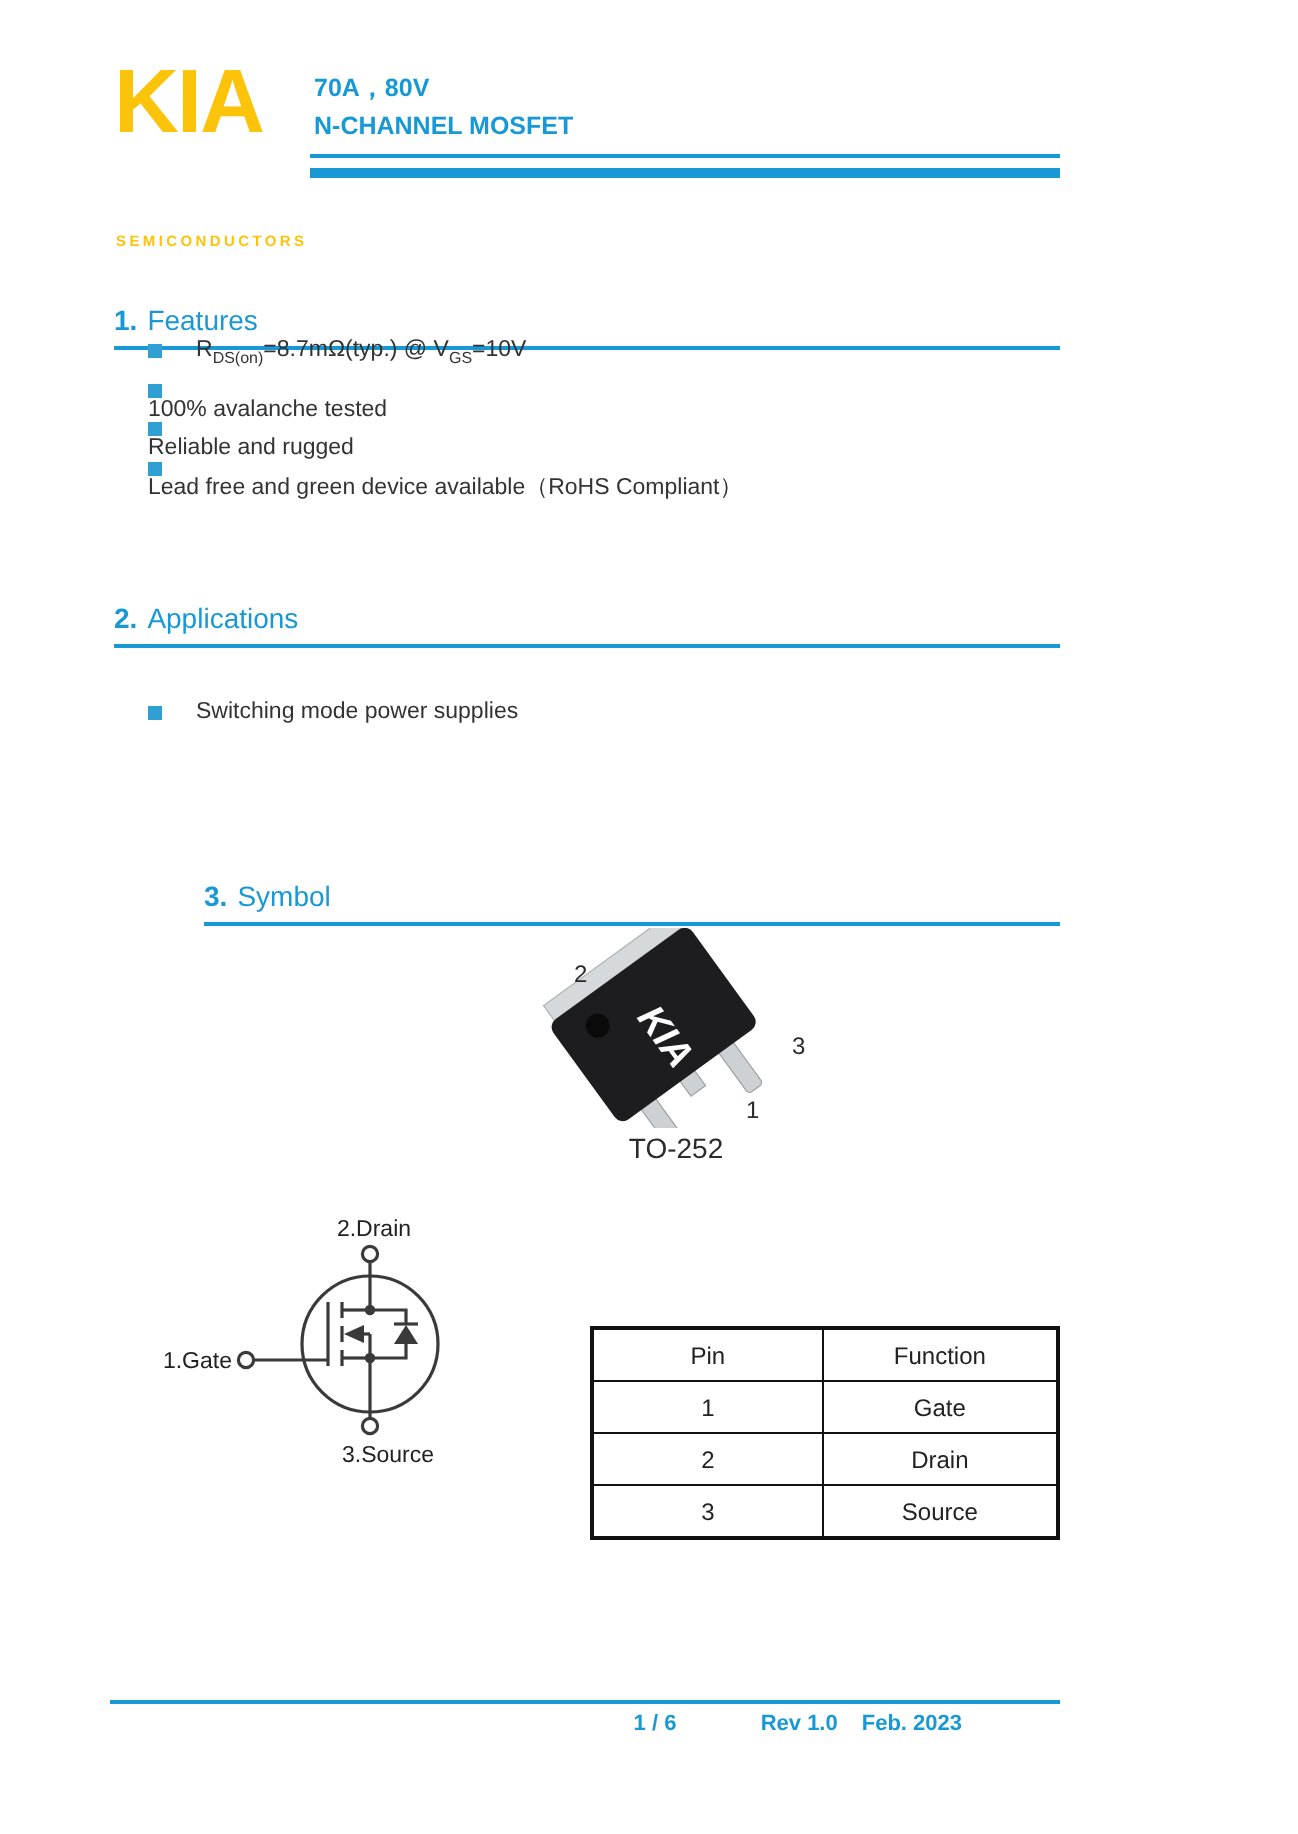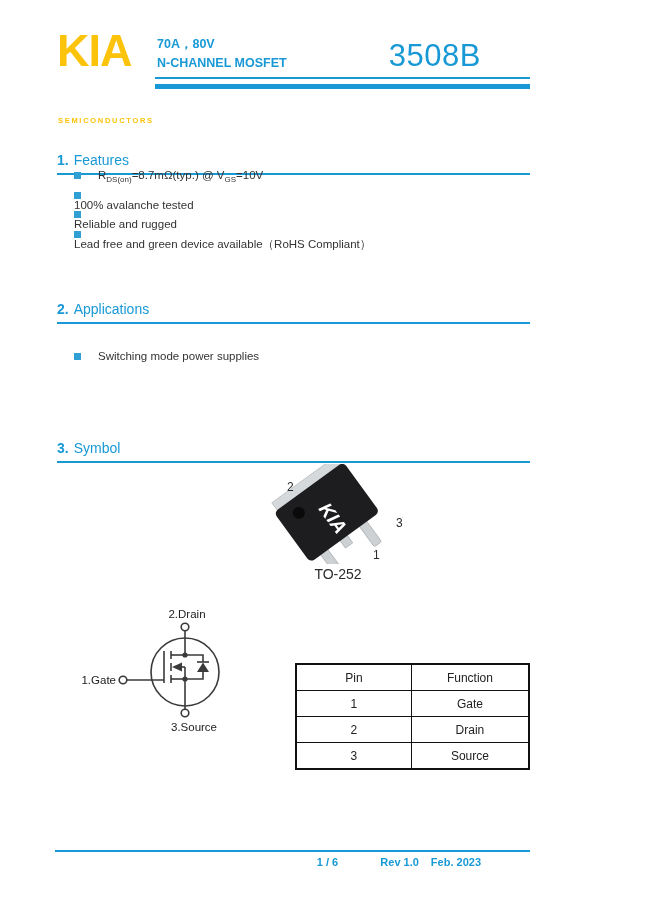--- a/index.html
+++ b/index.html
@@ -29,21 +29,21 @@
   
   .section-heading {
     position:absolute; left:57px; width:543px;
     color:#1899d6; font-size:14px; padding-bottom:5px;
     border-bottom:2px solid #1899d6;
   }
   .section-heading .sec-num { font-weight:bold; }
   .section-heading .sec-title { margin-left:5px; }
   #features-heading     { top:128px;margin-top:24px; }
   #applications-heading { top:301px; }
-  #symbol-heading       { top:440px; }
+  #symbol-heading       { top:440px;margin-left:45px; }
   
   .bullet-list { position:absolute; left:62px; margin:12px; padding:0; list-style:none; }
   #features-list     { top:157px; }
   #applications-list { top:338px; }
   .bullet-list li { display:flex; align-items:flex-start; margin-bottom:8px; height:12px; padding-bottom:0; }
   .bullet-list li + li { margin-top:0;flex-direction:column; }
   .bullet-sq {
     flex:0 0 auto; width:7px; height:7px; background:#2f9fd4; margin:3px 17px 0 0;
   }
   .bullet-txt { font-size:11.5px; color:#333; line-height:13px; white-space:nowrap; }
@@ -83,21 +83,20 @@
 <body>
 
 <div class="page">
 
   <div class="logo">KIA</div>
   <div class="logo-sub">SEMICONDUCTORS</div>
   <div class="header-sub">
     <div>70A，80V</div>
     <div>N-CHANNEL MOSFET</div>
   </div>
-  <div class="part-number">3508B</div>
   <div class="hr-thin"></div>
   <div class="hr-thick"></div>
 
   <div class="section-heading" id="features-heading">
     <span class="sec-num">1.</span><span class="sec-title">Features</span>
   </div>
   <ul class="bullet-list" id="features-list">
     <li>
       <span class="bullet-sq"></span>
       <span class="bullet-txt"><span>R</span><sub>DS(on)</sub><span>=8.7mΩ(typ.) @ V</span><sub>GS</sub><span>=10V</span></span>

